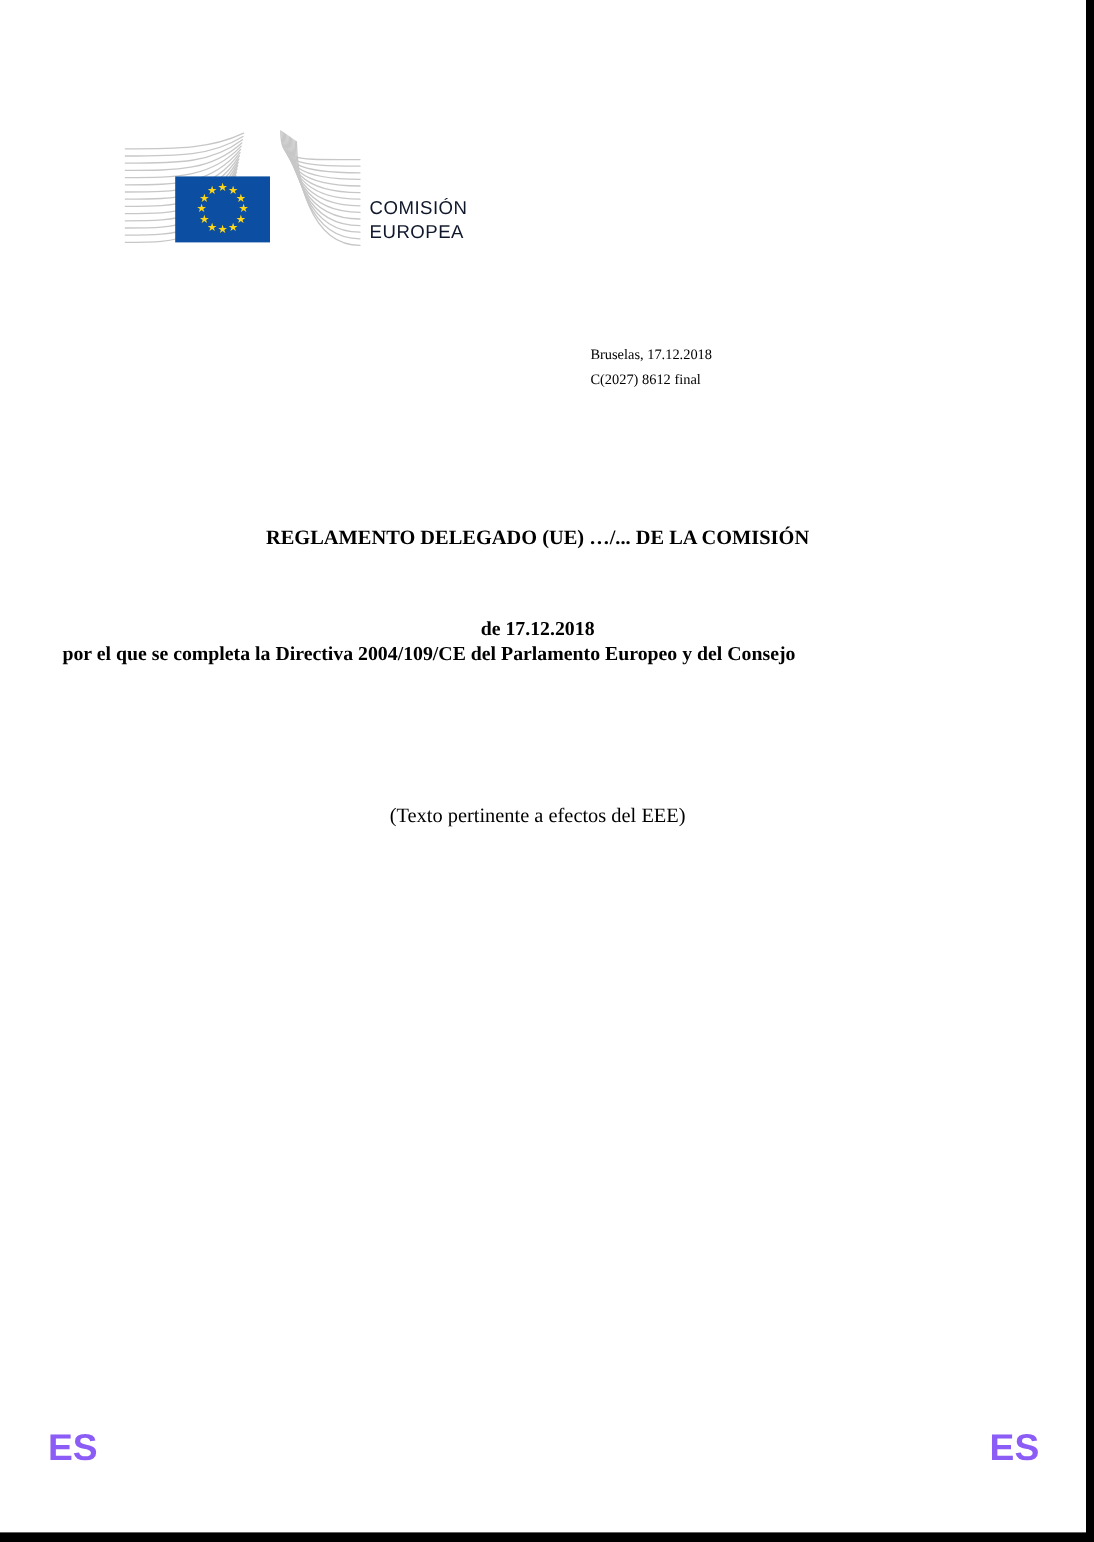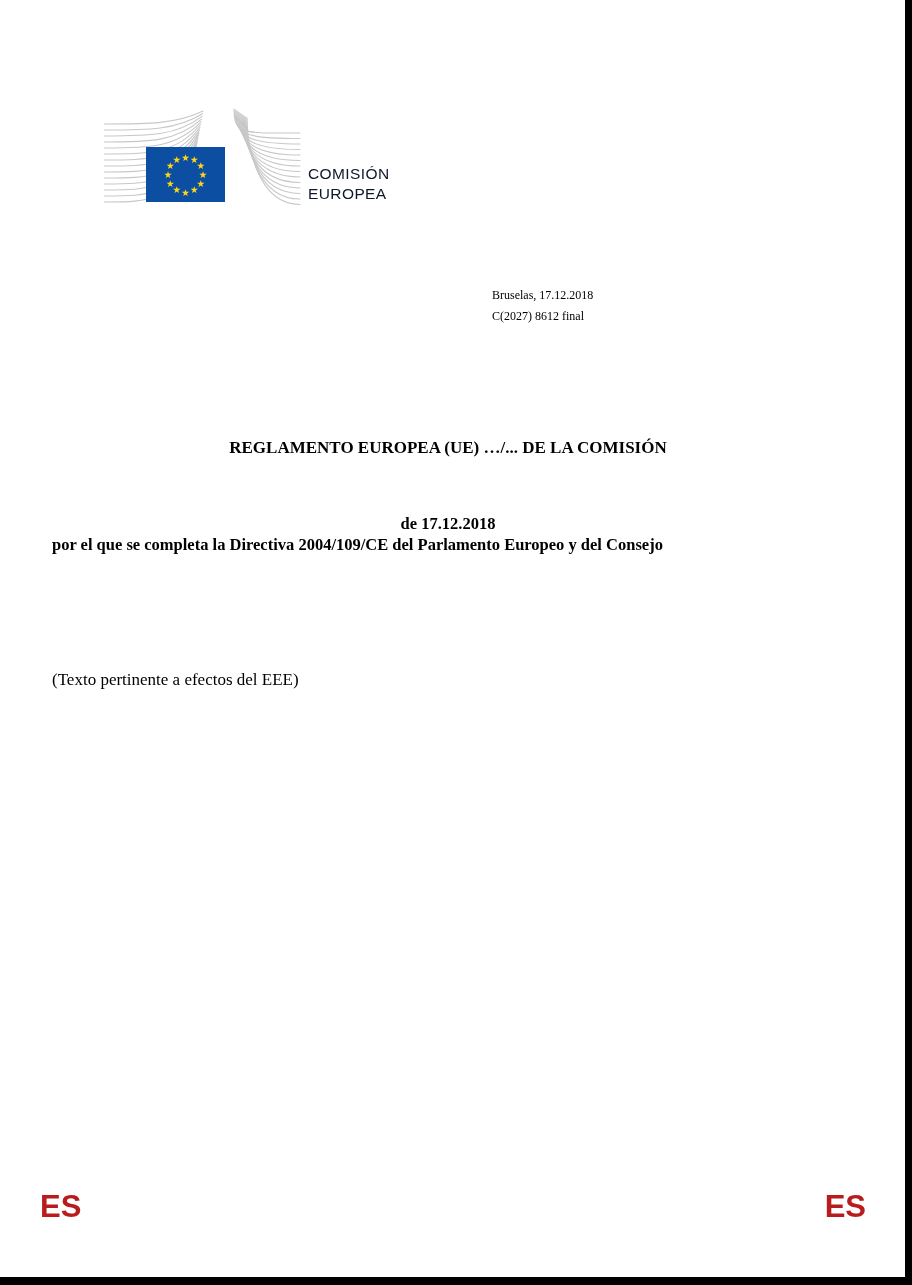--- a/index.html
+++ b/index.html
@@ -39,27 +39,27 @@
   .doc-date {
     position: absolute; left: 52px; right: 68px; top: 514px;
     text-align: center; font-weight: bold; font-size: 16.5px;
   }
   .doc-subject {
     position: absolute; left: 52px; right: 68px; top: 533px;
     text-align: left; font-weight: bold; font-size: 16.5px; line-height: 23.5px;
   }
   .relevance {
     position: absolute; left: 52px; right: 68px; top: 670px;
-    text-align: left; font-size: 17px;
+    text-align: center; font-size: 17px;
   }
 
   .lang-code {
     position: absolute; top: 1189px;
     font-family: "Liberation Sans", sans-serif;
-    font-weight: bold; font-size: 31px; color: #b91c1c;
+    font-weight: bold; font-size: 31px; color: #8b5cf6;
   }
   .lang-left  { left: 40px; }
   .lang-right { right: 46px; }
 </style>
 </head>
 <body>
 
 <div class="page">
 
   <svg class="logo-svg" width="200" height="100" viewBox="0 0 200 100" aria-hidden="true">
@@ -115,21 +115,21 @@
   </svg>
 
   <div class="wordmark">COMISIÓN
 EUROPEA</div>
 
   <div class="dateline">
     <div>Bruselas, 17.12.2018</div>
     <div>C(2027) 8612 final</div>
   </div>
 
-  <div class="doc-title">REGLAMENTO EUROPEA (UE) …/... DE LA COMISIÓN</div>
+  <div class="doc-title">REGLAMENTO DELEGADO (UE) …/... DE LA COMISIÓN</div>
 
   <div class="doc-date">de 17.12.2018</div>
 
   <div class="doc-subject">
     <div>por el que se completa la Directiva 2004/109/CE del Parlamento Europeo y del Consejo</div>
   </div>
 
   <div class="relevance">(Texto pertinente a efectos del EEE)</div>
 
   <div class="lang-code lang-left">ES</div>

